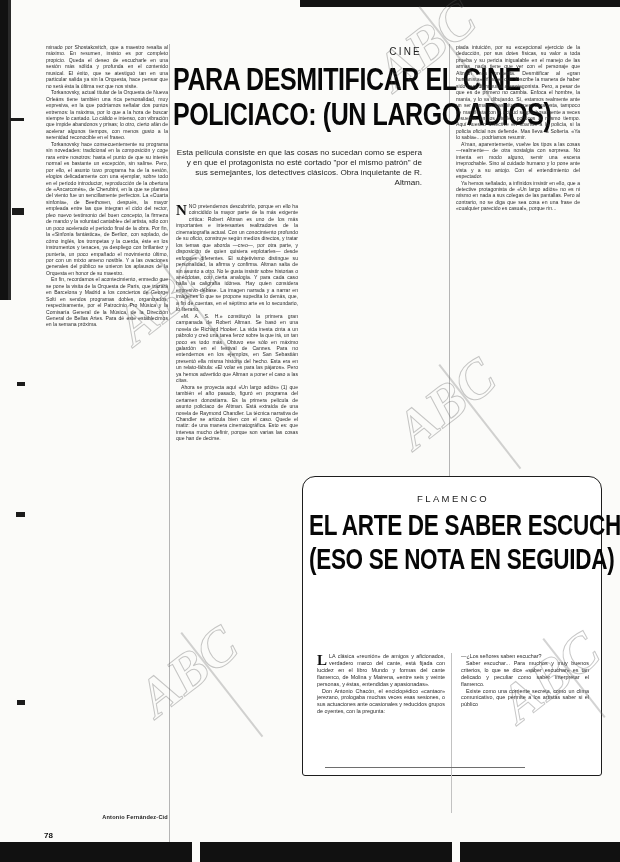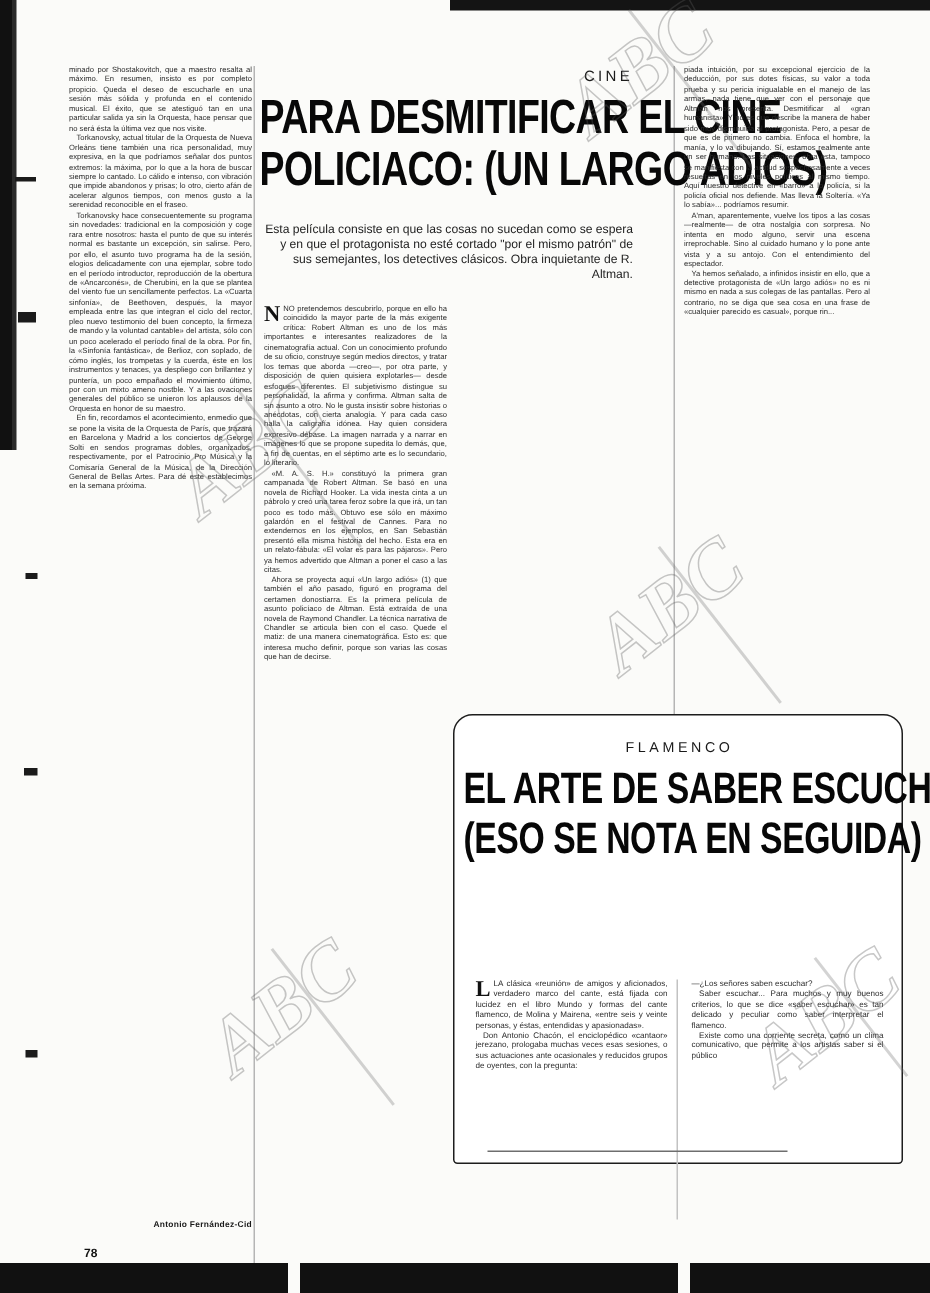--- a/index.html
+++ b/index.html
@@ -67,21 +67,21 @@
   .fbox-col p{margin:0;text-indent:5px;}
   .fbox-col p.noind{text-indent:0;}
   #fcol-a{left:14px;}
   #fcol-b{left:158px;}
   .fbox-rule{position:absolute;left:148px;top:176px;width:1px;height:160px;background:#c2c2c2;}
   .fbox-foot{position:absolute;left:22px;bottom:7px;width:200px;height:1px;background:#6e6e6e;}
 
   
   .byline{position:absolute;left:46px;top:814px;width:122px;text-align:right;
           font-size:5.6px;font-weight:bold;color:#1a1a1a;letter-spacing:.2px;}
-  .folio{position:absolute;left:56px;top:831px;font-size:8px;font-weight:bold;color:#111;}
+  .folio{position:absolute;left:44px;top:831px;font-size:8px;font-weight:bold;color:#111;}
 
   
   .wm{position:absolute;color:transparent;-webkit-text-stroke:1px rgba(90,90,90,.34);
       font-family:"Liberation Serif", serif;font-style:italic;font-weight:bold;
       pointer-events:none;user-select:none;}
   .wm span{display:block;}
   #wm1{left:372px;top:14px;font-size:54px;transform:rotate(-38deg);}
   #wm2{left:112px;top:268px;font-size:54px;transform:rotate(-38deg);}
   #wm3{left:392px;top:372px;font-size:54px;transform:rotate(-38deg);}
   #wm4{left:134px;top:640px;font-size:54px;transform:rotate(-38deg);}

